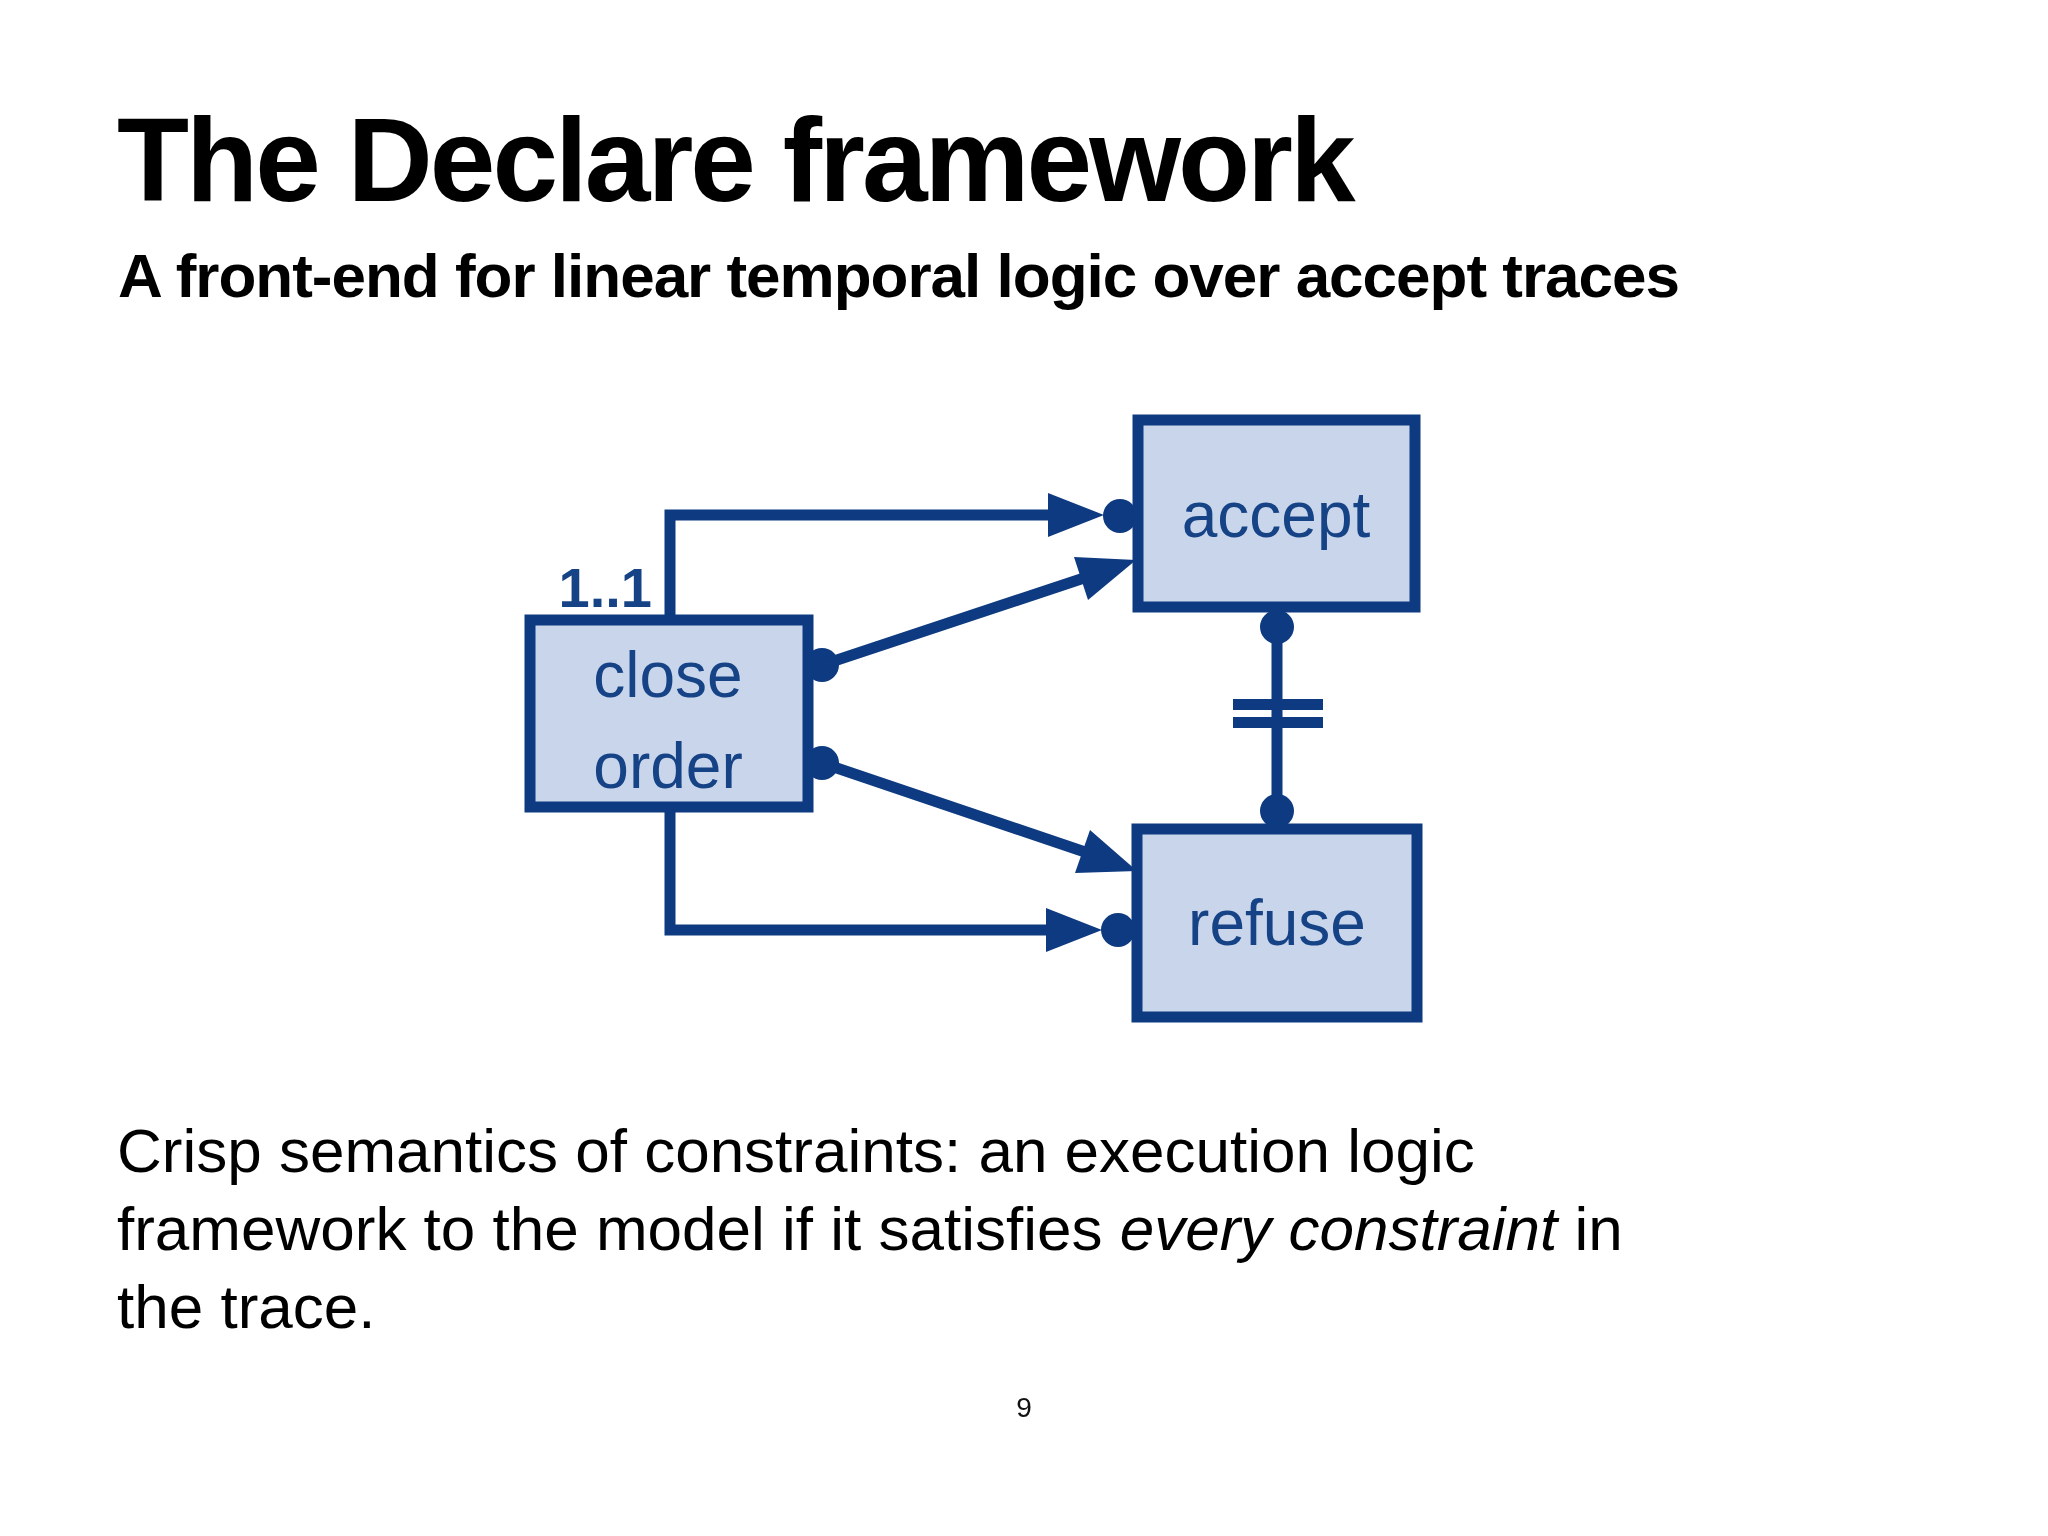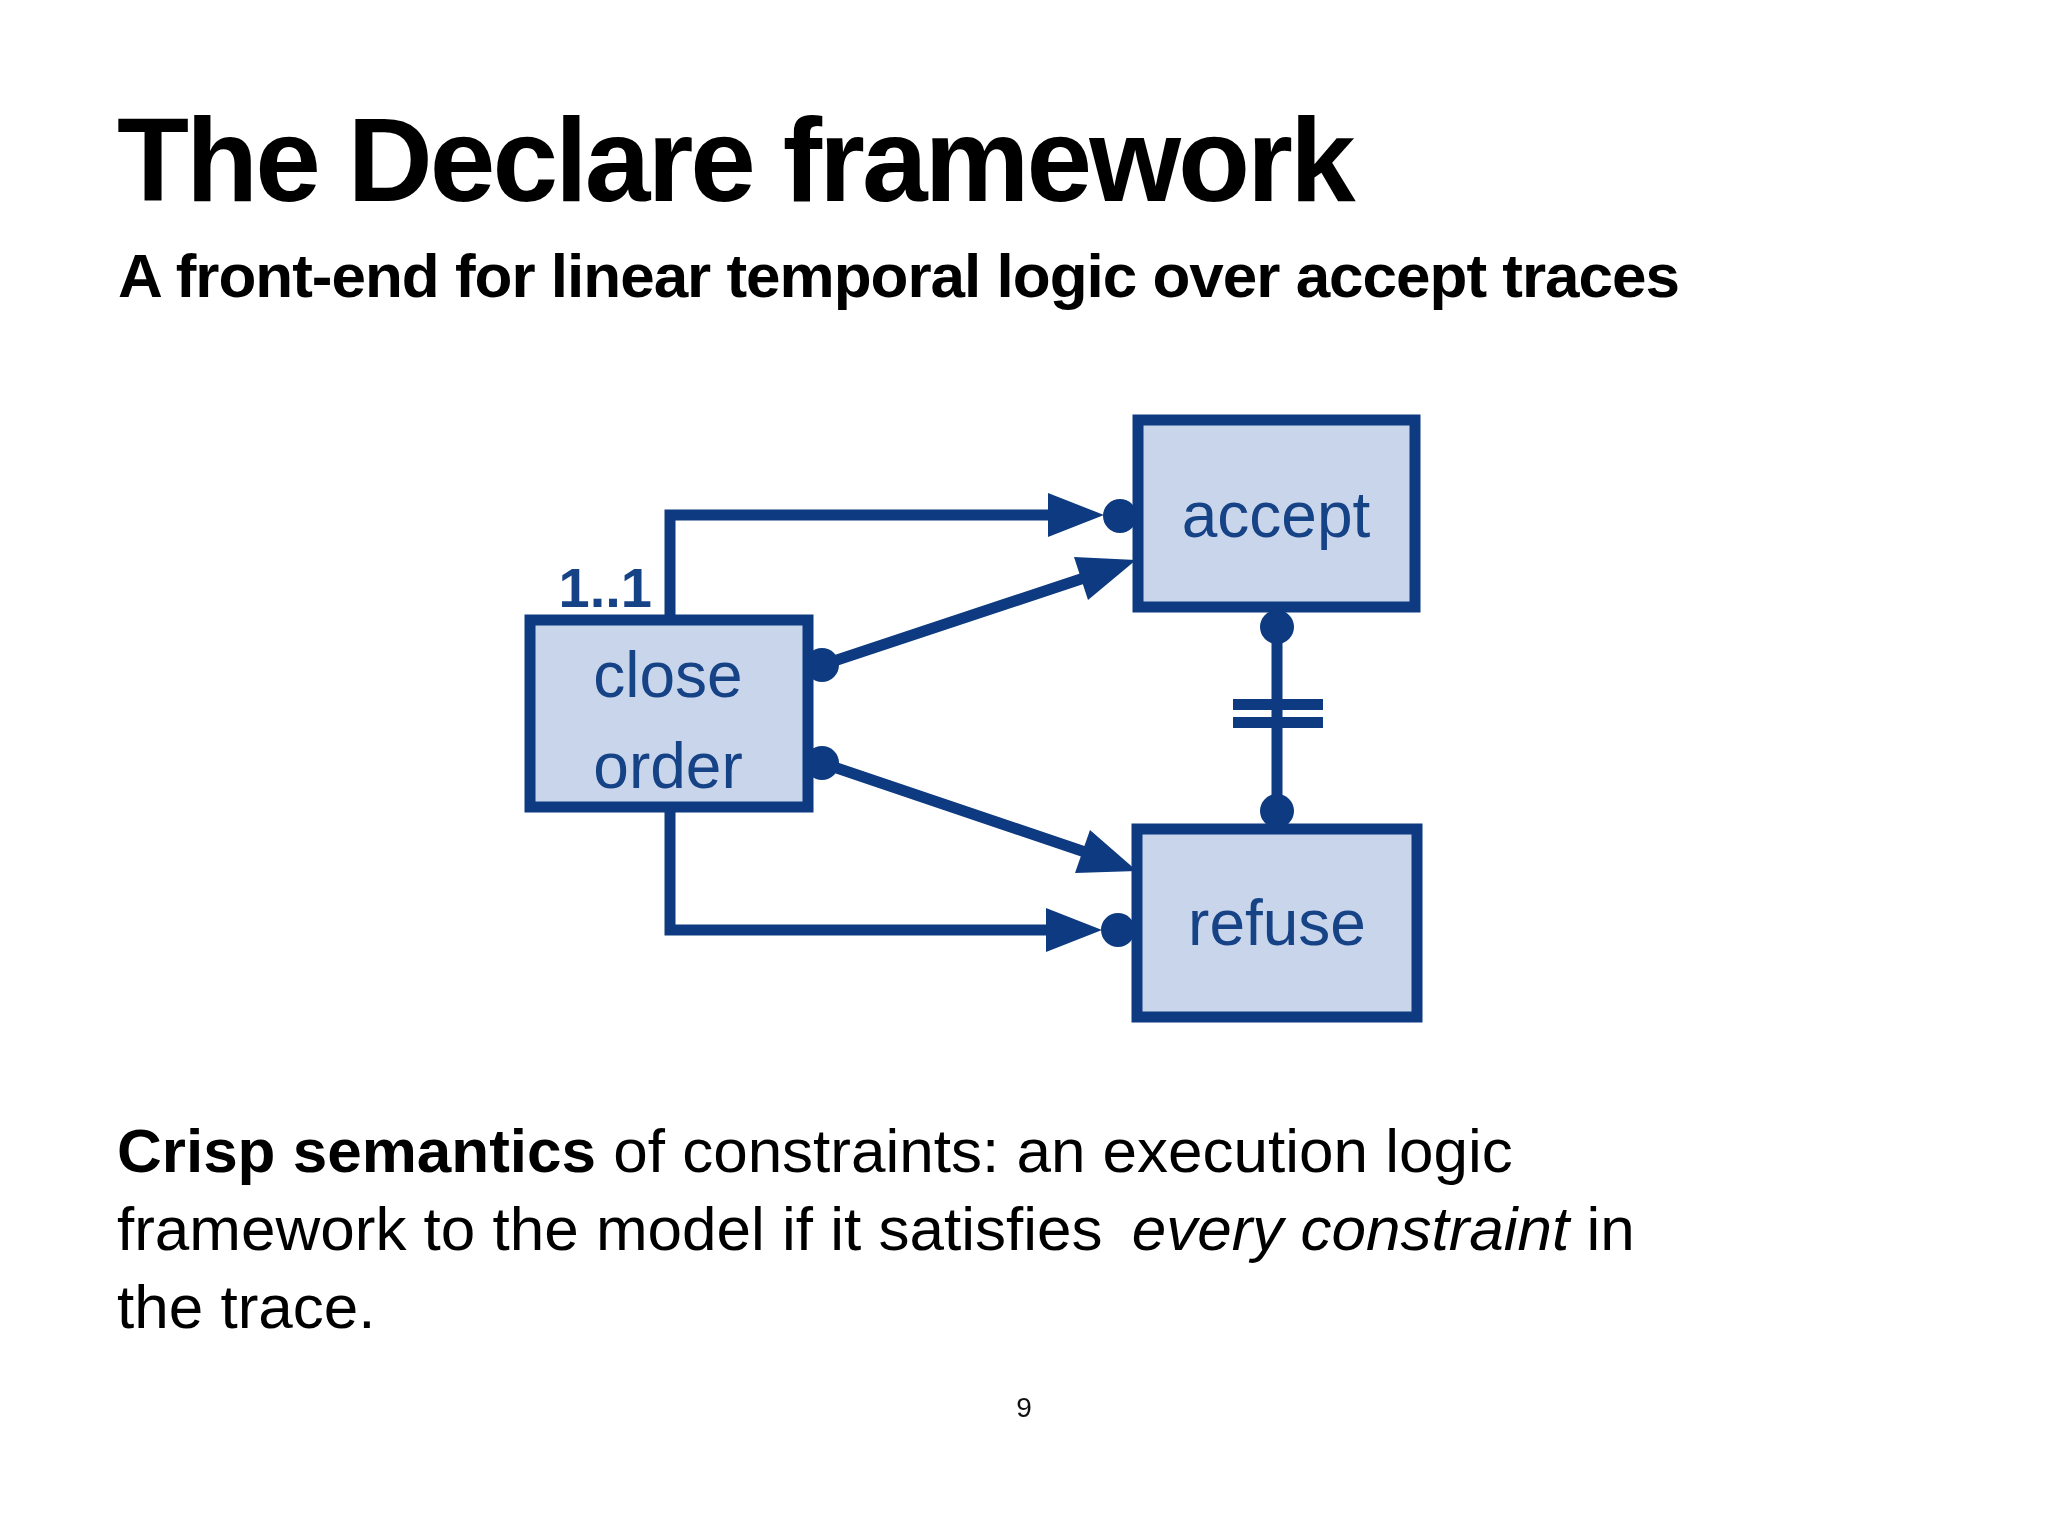--- a/index.html
+++ b/index.html
@@ -73,22 +73,22 @@
   }
   .body-text {
     position: absolute;
     left: 117px;
     top: 1112px;
     width: 1820px;
     font-size: 62px;
     line-height: 78px;
     color: #000000;
   }
-  .body-text .b { font-weight: 700; text-align: center; }
-  .body-text .i { font-style: italic; margin-left: 12px; }
+  .body-text .b { font-weight: 400; text-align: center; }
+  .body-text .i { font-style: italic; }
   .page-number {
     position: absolute;
     left: 0;
     top: 1392px;
     width: 2048px;
     text-align: center;
     font-size: 28px;
     color: #111111;
   }
 </style>

